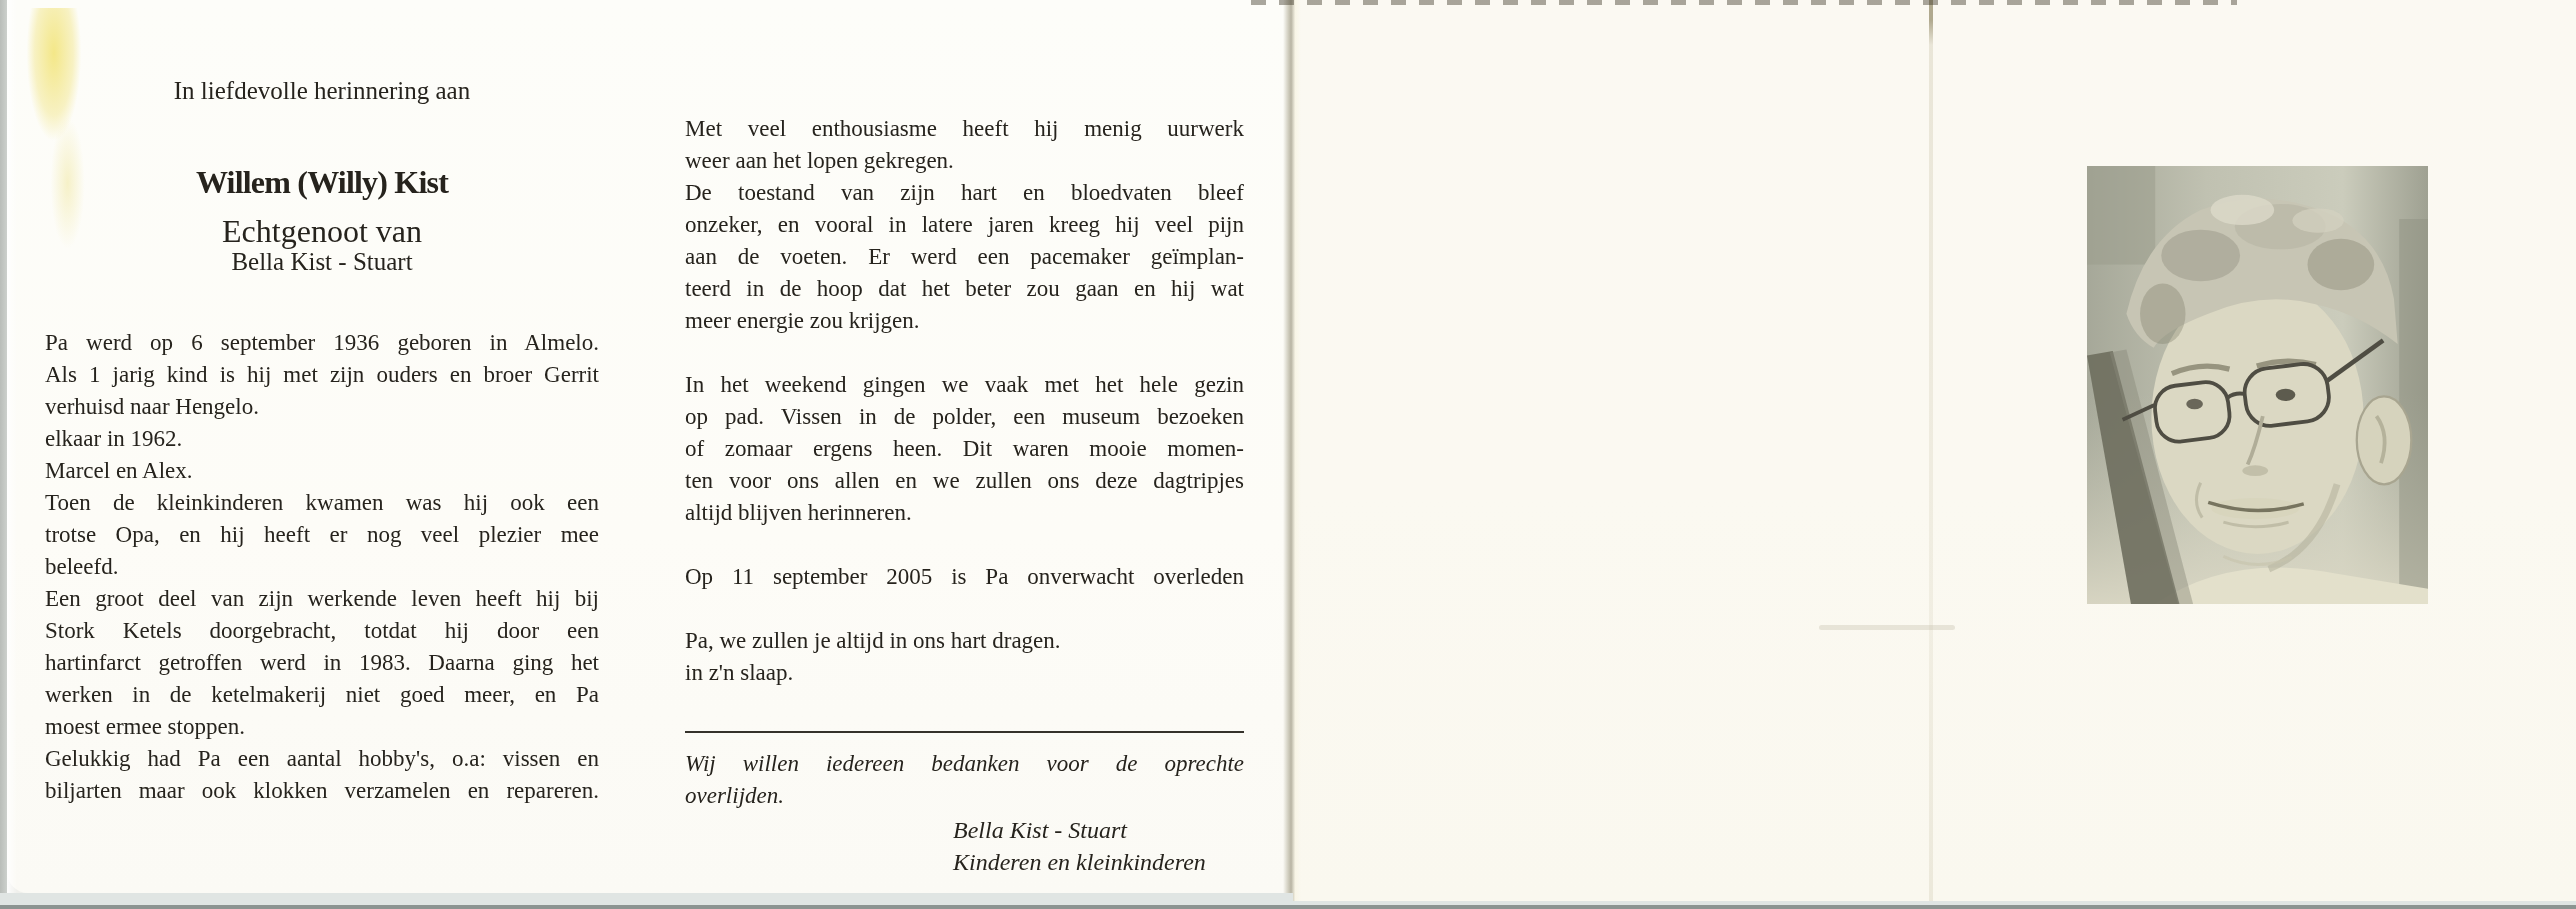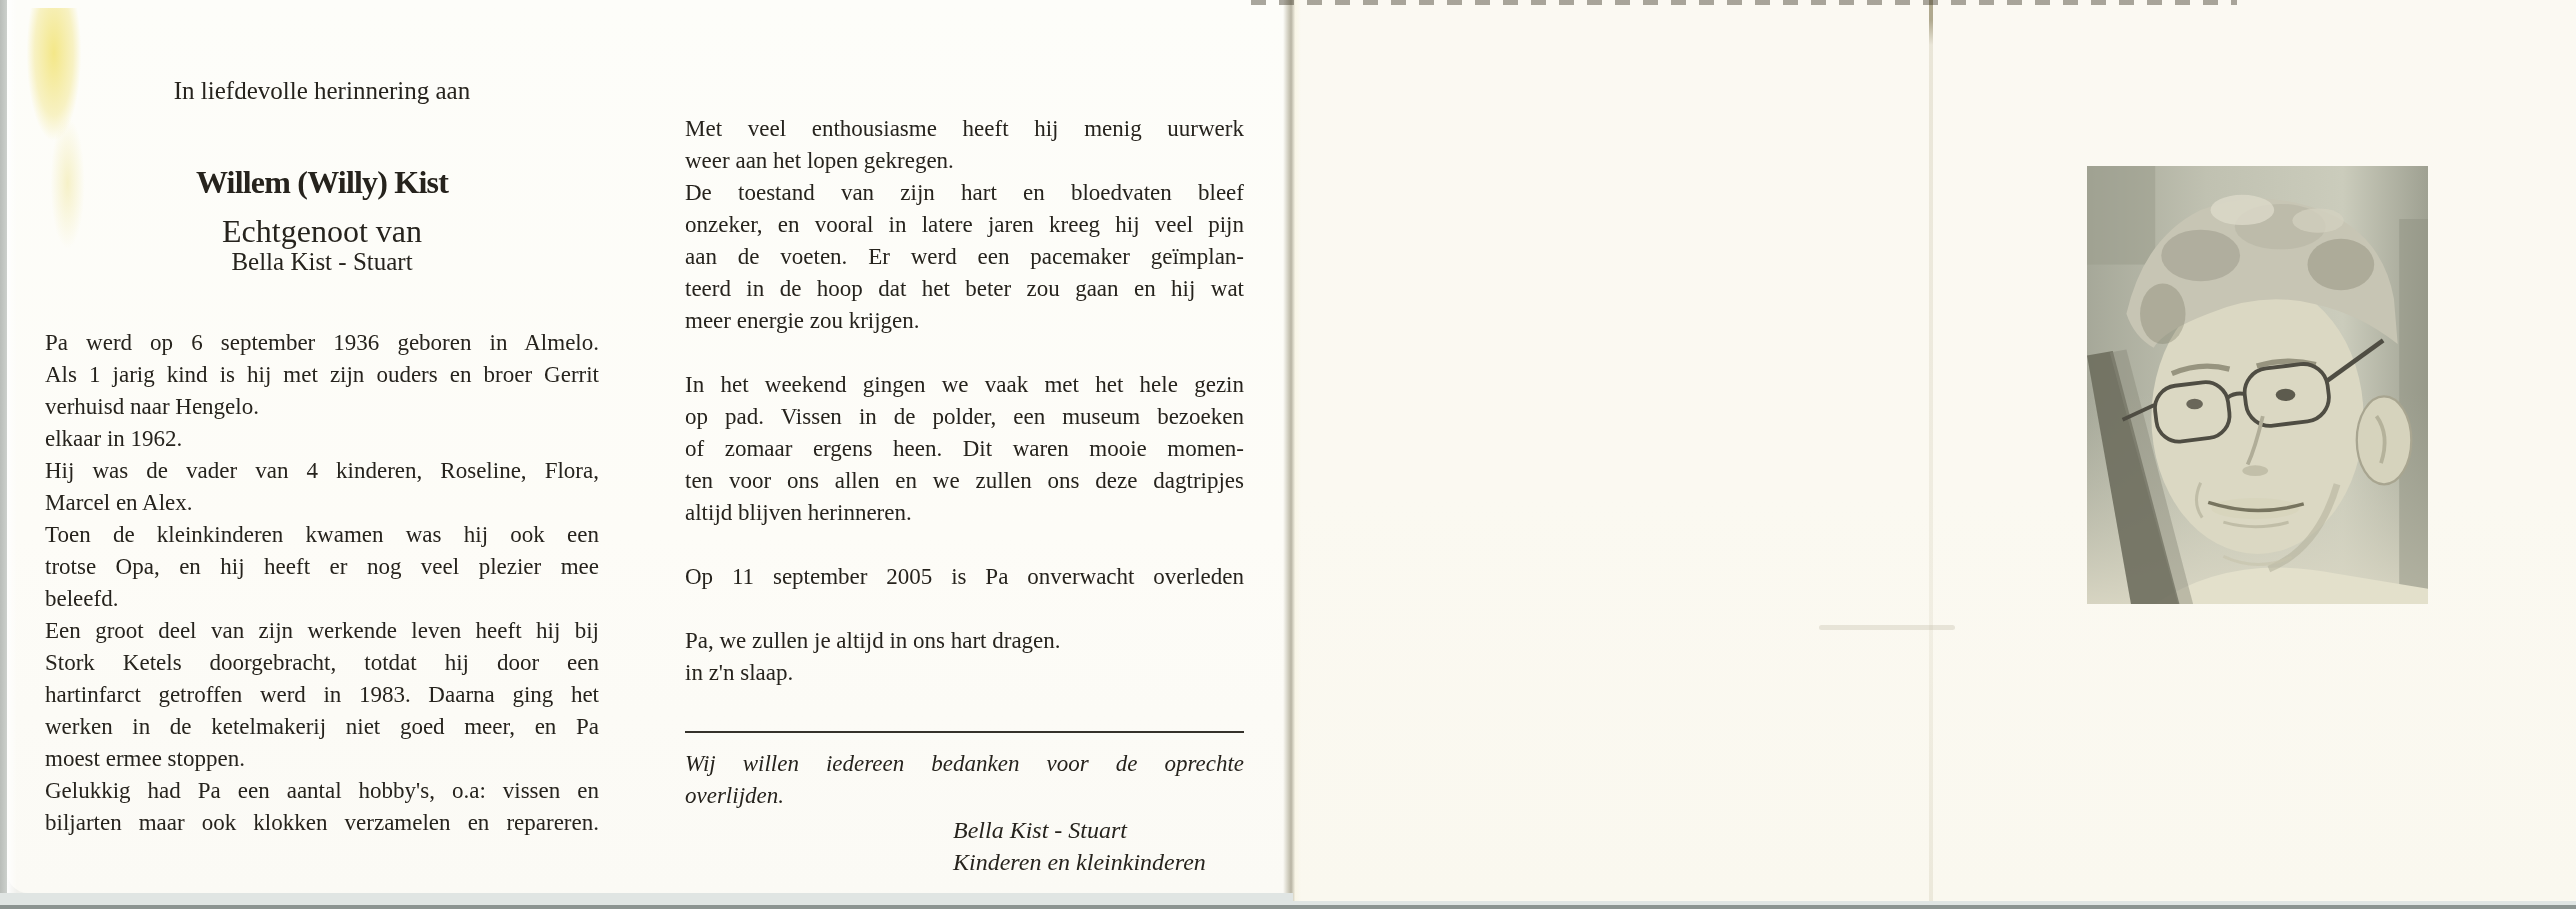--- a/index.html
+++ b/index.html
@@ -79,21 +79,20 @@
   <div class="col1">
     <div class="hdr memorial-header">In liefdevolle herinnering aan</div>
     <div class="hdr deceased-name">Willem (Willy) Kist</div>
     <div class="hdr relation1">Echtgenoot van</div>
     <div class="hdr relation2">Bella Kist - Stuart</div>
     <div class="body-lines">
         <div class="line justify">Pa werd op 6 september 1936 geboren in Almelo.</div>
         <div class="line justify">Als 1 jarig kind is hij met zijn ouders en broer Gerrit</div>
         <div class="line">verhuisd naar Hengelo.</div>
         <div class="line">elkaar in 1962.</div>
-        <div class="line justify">Hij was de vader van 4 kinderen, Roseline, Flora,</div>
         <div class="line">Marcel en Alex.</div>
         <div class="line justify">Toen de kleinkinderen kwamen was hij ook een</div>
         <div class="line justify">trotse Opa, en hij heeft er nog veel plezier mee</div>
         <div class="line">beleefd.</div>
         <div class="line justify">Een groot deel van zijn werkende leven heeft hij bij</div>
         <div class="line justify">Stork Ketels doorgebracht, totdat hij door een</div>
         <div class="line justify">hartinfarct getroffen werd in 1983. Daarna ging het</div>
         <div class="line justify">werken in de ketelmakerij niet goed meer, en Pa</div>
         <div class="line">moest ermee stoppen.</div>
         <div class="line justify">Gelukkig had Pa een aantal hobby's, o.a: vissen en</div>

